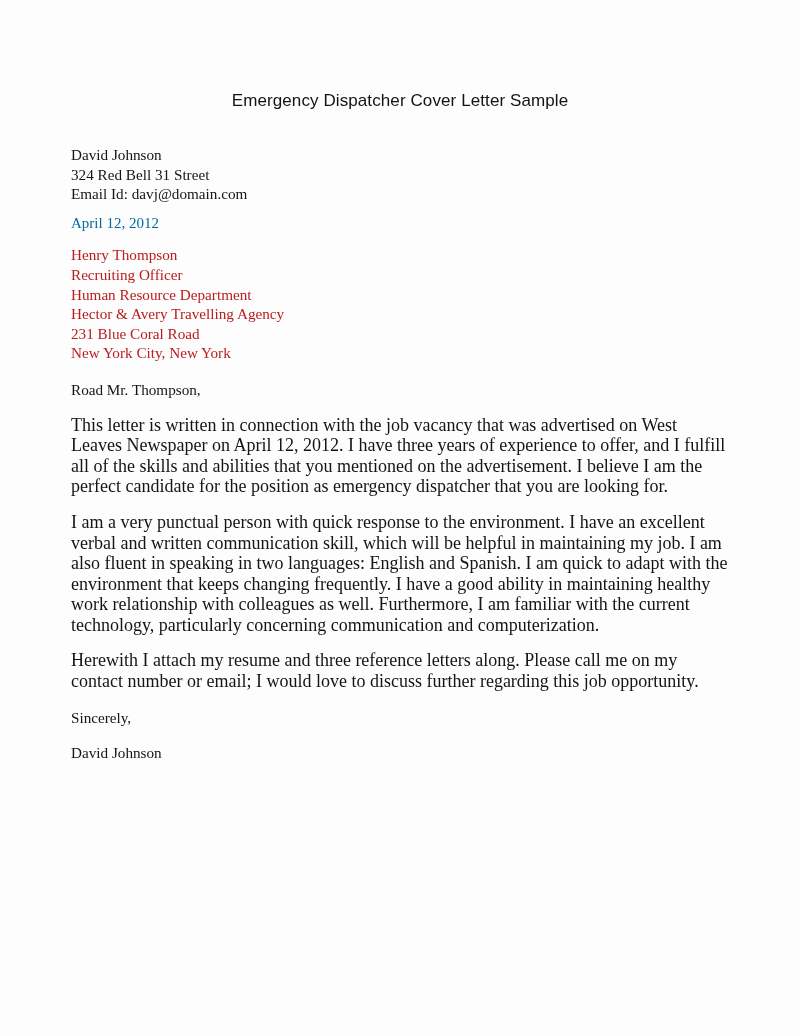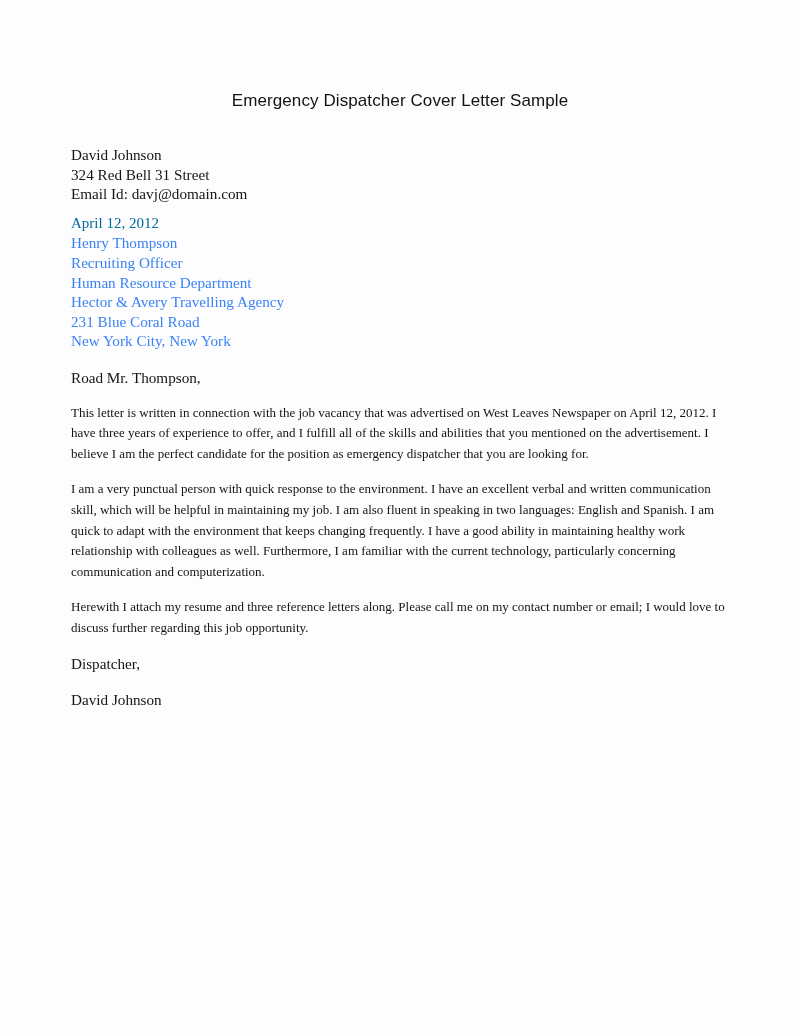--- a/index.html
+++ b/index.html
@@ -56,33 +56,33 @@
   .date-line {
     font-size: 15px;
     line-height: 19.6px;
     color: #0369a1;
     margin-top: 10px;
   }
 
   .recipient-block {
     font-size: 15.2px;
     line-height: 19.6px;
-    color: #3b82f6;
-    margin-top: 0;
+    color: #b91c1c;
+    margin-top: 12px;
   }
 
   .salutation {
     font-size: 15.2px;
     line-height: 19.6px;
     color: #141414;
     margin-top: 17px;
   }
 
   .body-paragraph {
-    font-size: 13px;
+    font-size: 18px;
     line-height: 20.6px;
     color: #141414;
     margin-top: 15px;
     text-align: left;
   }
 
   .closing-line {
     font-size: 15.2px;
     line-height: 19.6px;
     color: #141414;
@@ -121,18 +121,18 @@
       <div class="addr-line">231 Blue Coral Road</div>
       <div class="addr-line">New York City, New York</div>
     </div>
 
     <div class="salutation">Road Mr. Thompson,</div>
 
     <div class="body-paragraph">This letter is written in connection with the job vacancy that was advertised on West Leaves Newspaper on April 12, 2012. I have three years of experience to offer, and I fulfill all of the skills and abilities that you mentioned on the advertisement. I believe I am the perfect candidate for the position as emergency dispatcher that you are looking for.</div>
     <div class="body-paragraph">I am a very punctual person with quick response to the environment. I have an excellent verbal and written communication skill, which will be helpful in maintaining my job. I am also fluent in speaking in two languages: English and Spanish. I am quick to adapt with the environment that keeps changing frequently. I have a good ability in maintaining healthy work relationship with colleagues as well. Furthermore, I am familiar with the current technology, particularly concerning communication and computerization.</div>
     <div class="body-paragraph">Herewith I attach my resume and three reference letters along. Please call me on my contact number or email; I would love to discuss further regarding this job opportunity.</div>
 
-    <div class="closing-line">Dispatcher,</div>
+    <div class="closing-line">Sincerely,</div>
     <div class="signature-name">David Johnson</div>
 
   </div>
 
 </div>
 
 </body></html>

